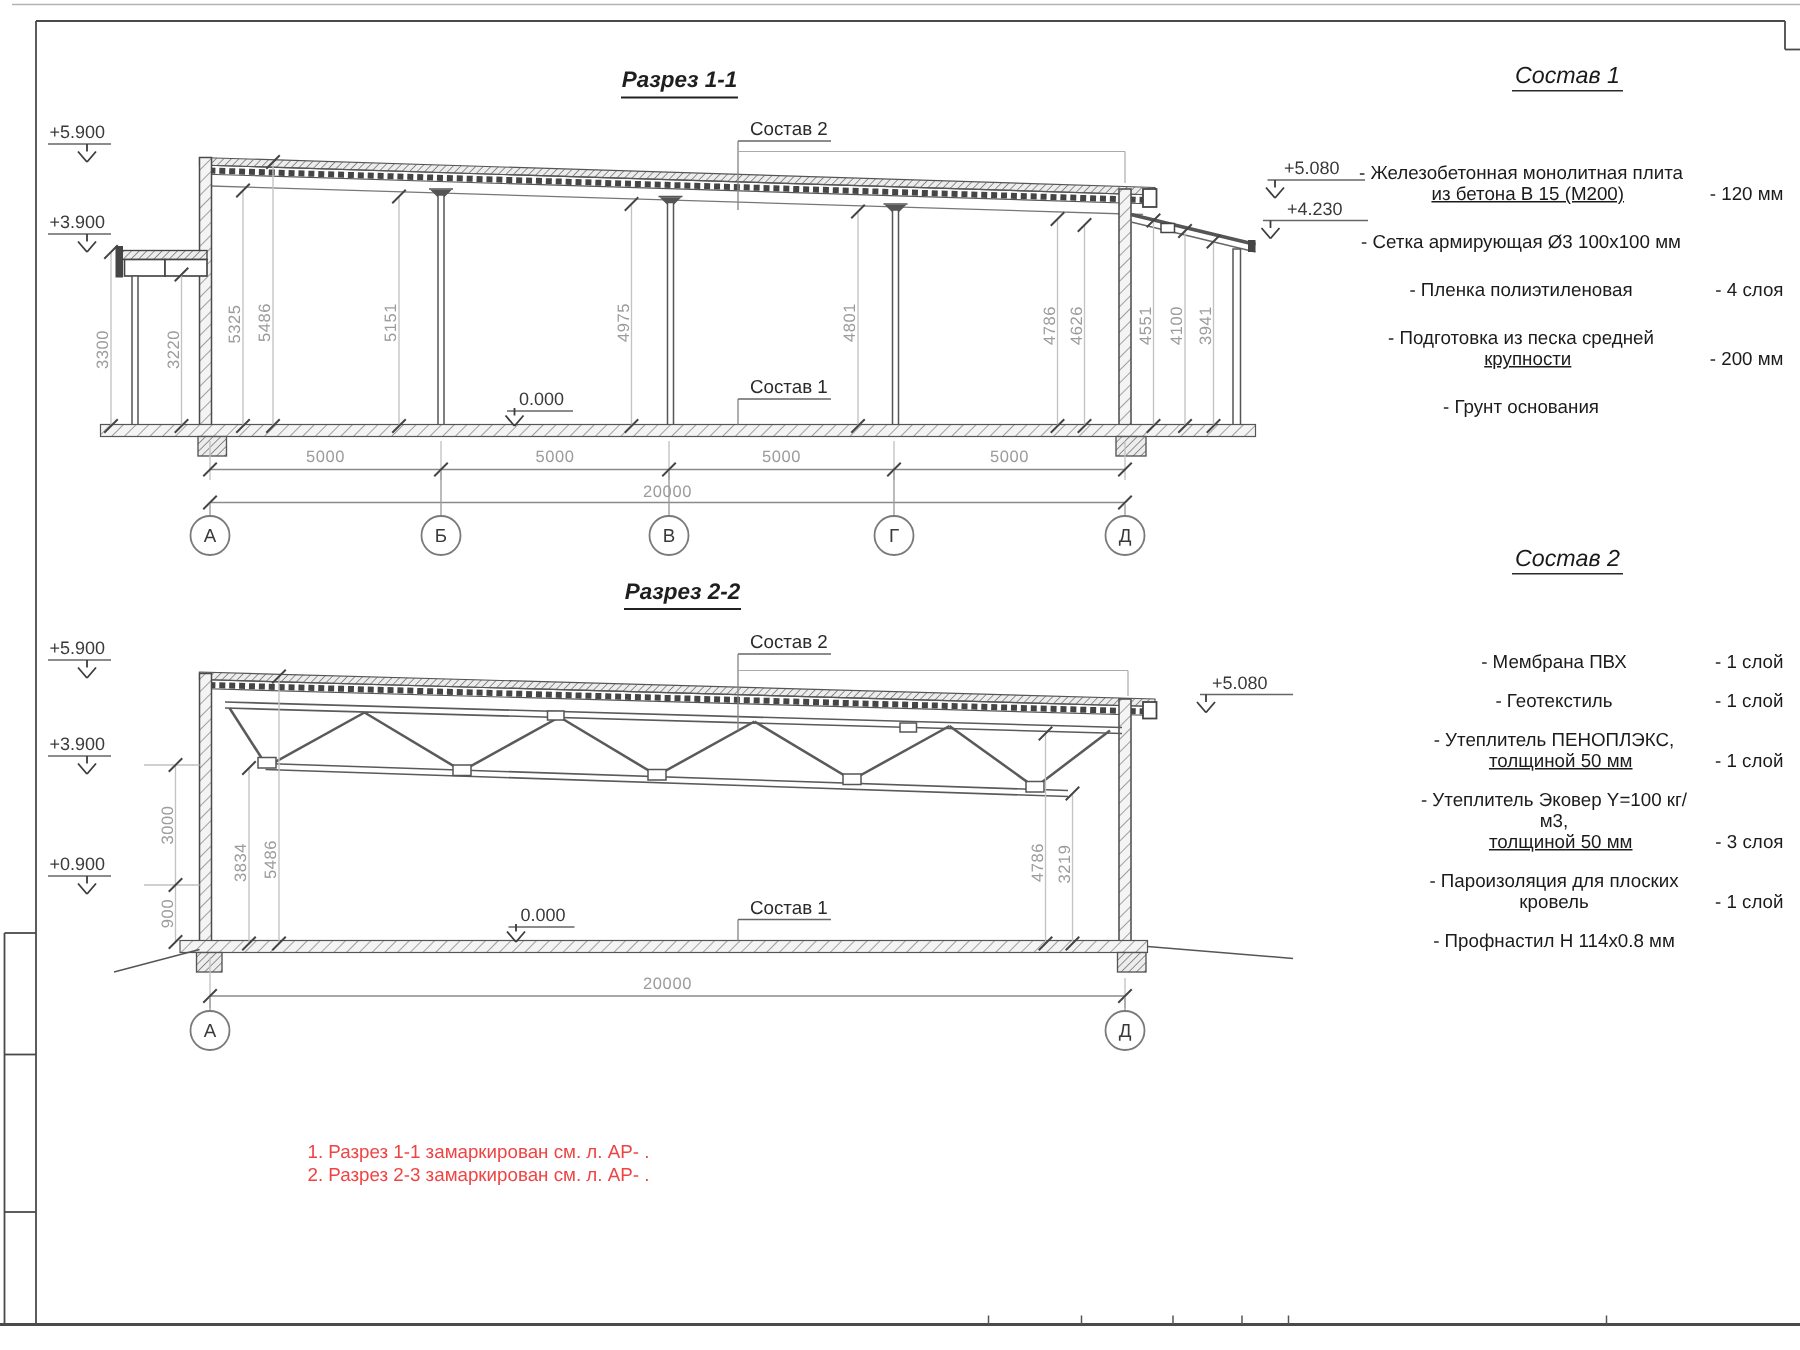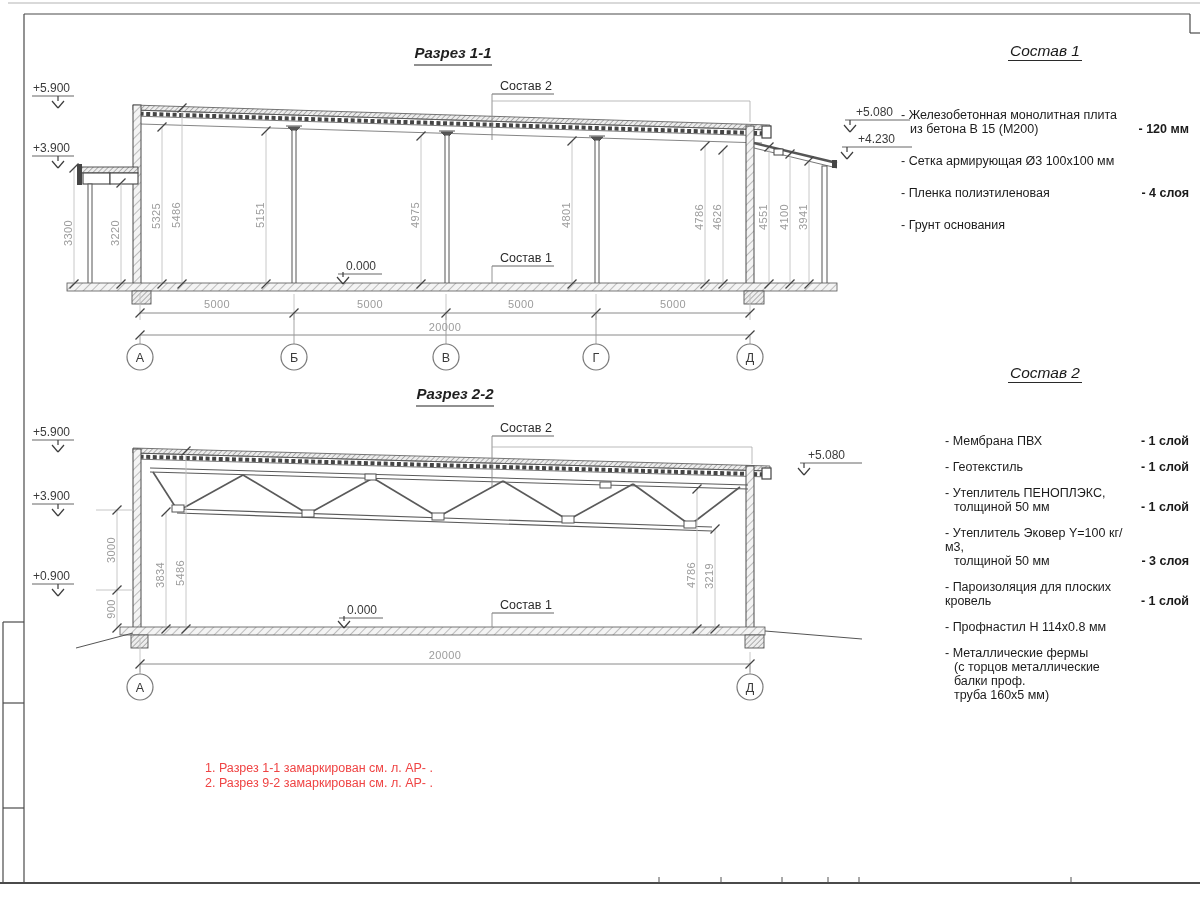--- a/index.html
+++ b/index.html
@@ -10,25 +10,25 @@
   .ttl{font-size:15px;font-style:italic;font-weight:bold;fill:#1f1f1f;}
   .dim{font-size:11px;fill:#9c9c9c;letter-spacing:.4px;}
   .lvl{font-size:12px;fill:#3a3a3a;}
   .lbl{font-size:12.5px;fill:#2a2a2a;}
   .axl{font-size:12.5px;fill:#3a3a3a;}
   .panel{position:absolute;width:288px;font-size:12.5px;line-height:14px;color:#1b1b1b;}
   .panel .hd{text-align:center;font-style:italic;font-size:15.5px;color:#1a1a1a;}
   .panel .hd .u{border-bottom:1.2px solid #2a2a2a;padding:0 2px 1px 2px;}
   .p1 .hd{margin-bottom:50px;}
   .p2 .hd{margin-bottom:54px;}
-  .item{position:relative;padding-right:62px;}
+  .item{position:relative;padding-right:62px;text-align:center;}
   .p1 .item{margin-bottom:18px;}
   .p2 .item{margin-bottom:12px;margin-left:44px;}
-  .item .cont{padding-left:9px;}
-  .item .val{position:absolute;right:0;bottom:0;white-space:nowrap;font-weight:bold;}
+  .item .cont{padding-left:9px;text-decoration:underline;}
+  .item .val{position:absolute;right:0;bottom:0;white-space:nowrap;}
   .notes{position:absolute;left:205px;top:761px;font-size:12.5px;line-height:15px;color:#ef4444;}
 </style>
 </head>
 <body>
 
 <svg width="1200" height="900" viewBox="0 0 1200 900">
   <defs>
     <pattern id="h1" patternUnits="userSpaceOnUse" width="6" height="6" patternTransform="rotate(45)">
       <rect width="6" height="6" fill="#f4f4f4"></rect>
       <line x1="0" y1="0" x2="0" y2="6" stroke="#8d8d8d" stroke-width="1.1"></line>
@@ -381,20 +381,25 @@
     <div class="val">- 120 мм</div>
   </div>
   <div class="item">
     <div class="ln">- Сетка армирующая Ø3 100х100 мм</div>
   </div>
   <div class="item">
     <div class="ln">- Пленка полиэтиленовая</div>
     <div class="val">- 4 слоя</div>
   </div>
   <div class="item">
+    <div class="ln">- Подготовка из песка средней</div>
+    <div class="ln cont">крупности</div>
+    <div class="val">- 200 мм</div>
+  </div>
+  <div class="item">
     <div class="ln">- Грунт основания</div>
   </div>
 </div>
 
 <div class="panel p2" style="left:901px;top:366px;">
   <div class="hd"><span class="u">Состав 2</span></div>
   <div class="item">
     <div class="ln">- Мембрана ПВХ</div>
     <div class="val">- 1 слой</div>
   </div>
@@ -412,23 +417,18 @@
     <div class="ln cont">толщиной 50 мм</div>
     <div class="val">- 3 слоя</div>
   </div>
   <div class="item">
     <div class="ln">- Пароизоляция для плоских кровель</div>
     <div class="val">- 1 слой</div>
   </div>
   <div class="item">
     <div class="ln">- Профнастил Н 114х0.8 мм</div>
   </div>
-  <div class="item">
-    <div class="ln">- Металлические фермы</div>
-    <div class="ln cont">(с торцов металлические балки проф.</div>
-    <div class="ln cont">труба 160х5 мм)</div>
-  </div>
 </div>
 
 <div class="notes">
   <div>1. Разрез 1-1 замаркирован см. л. АР- .</div>
-  <div>2. Разрез 9-2 замаркирован см. л. АР- .</div>
+  <div>2. Разрез 2-3 замаркирован см. л. АР- .</div>
 </div>
 
 </body></html>

